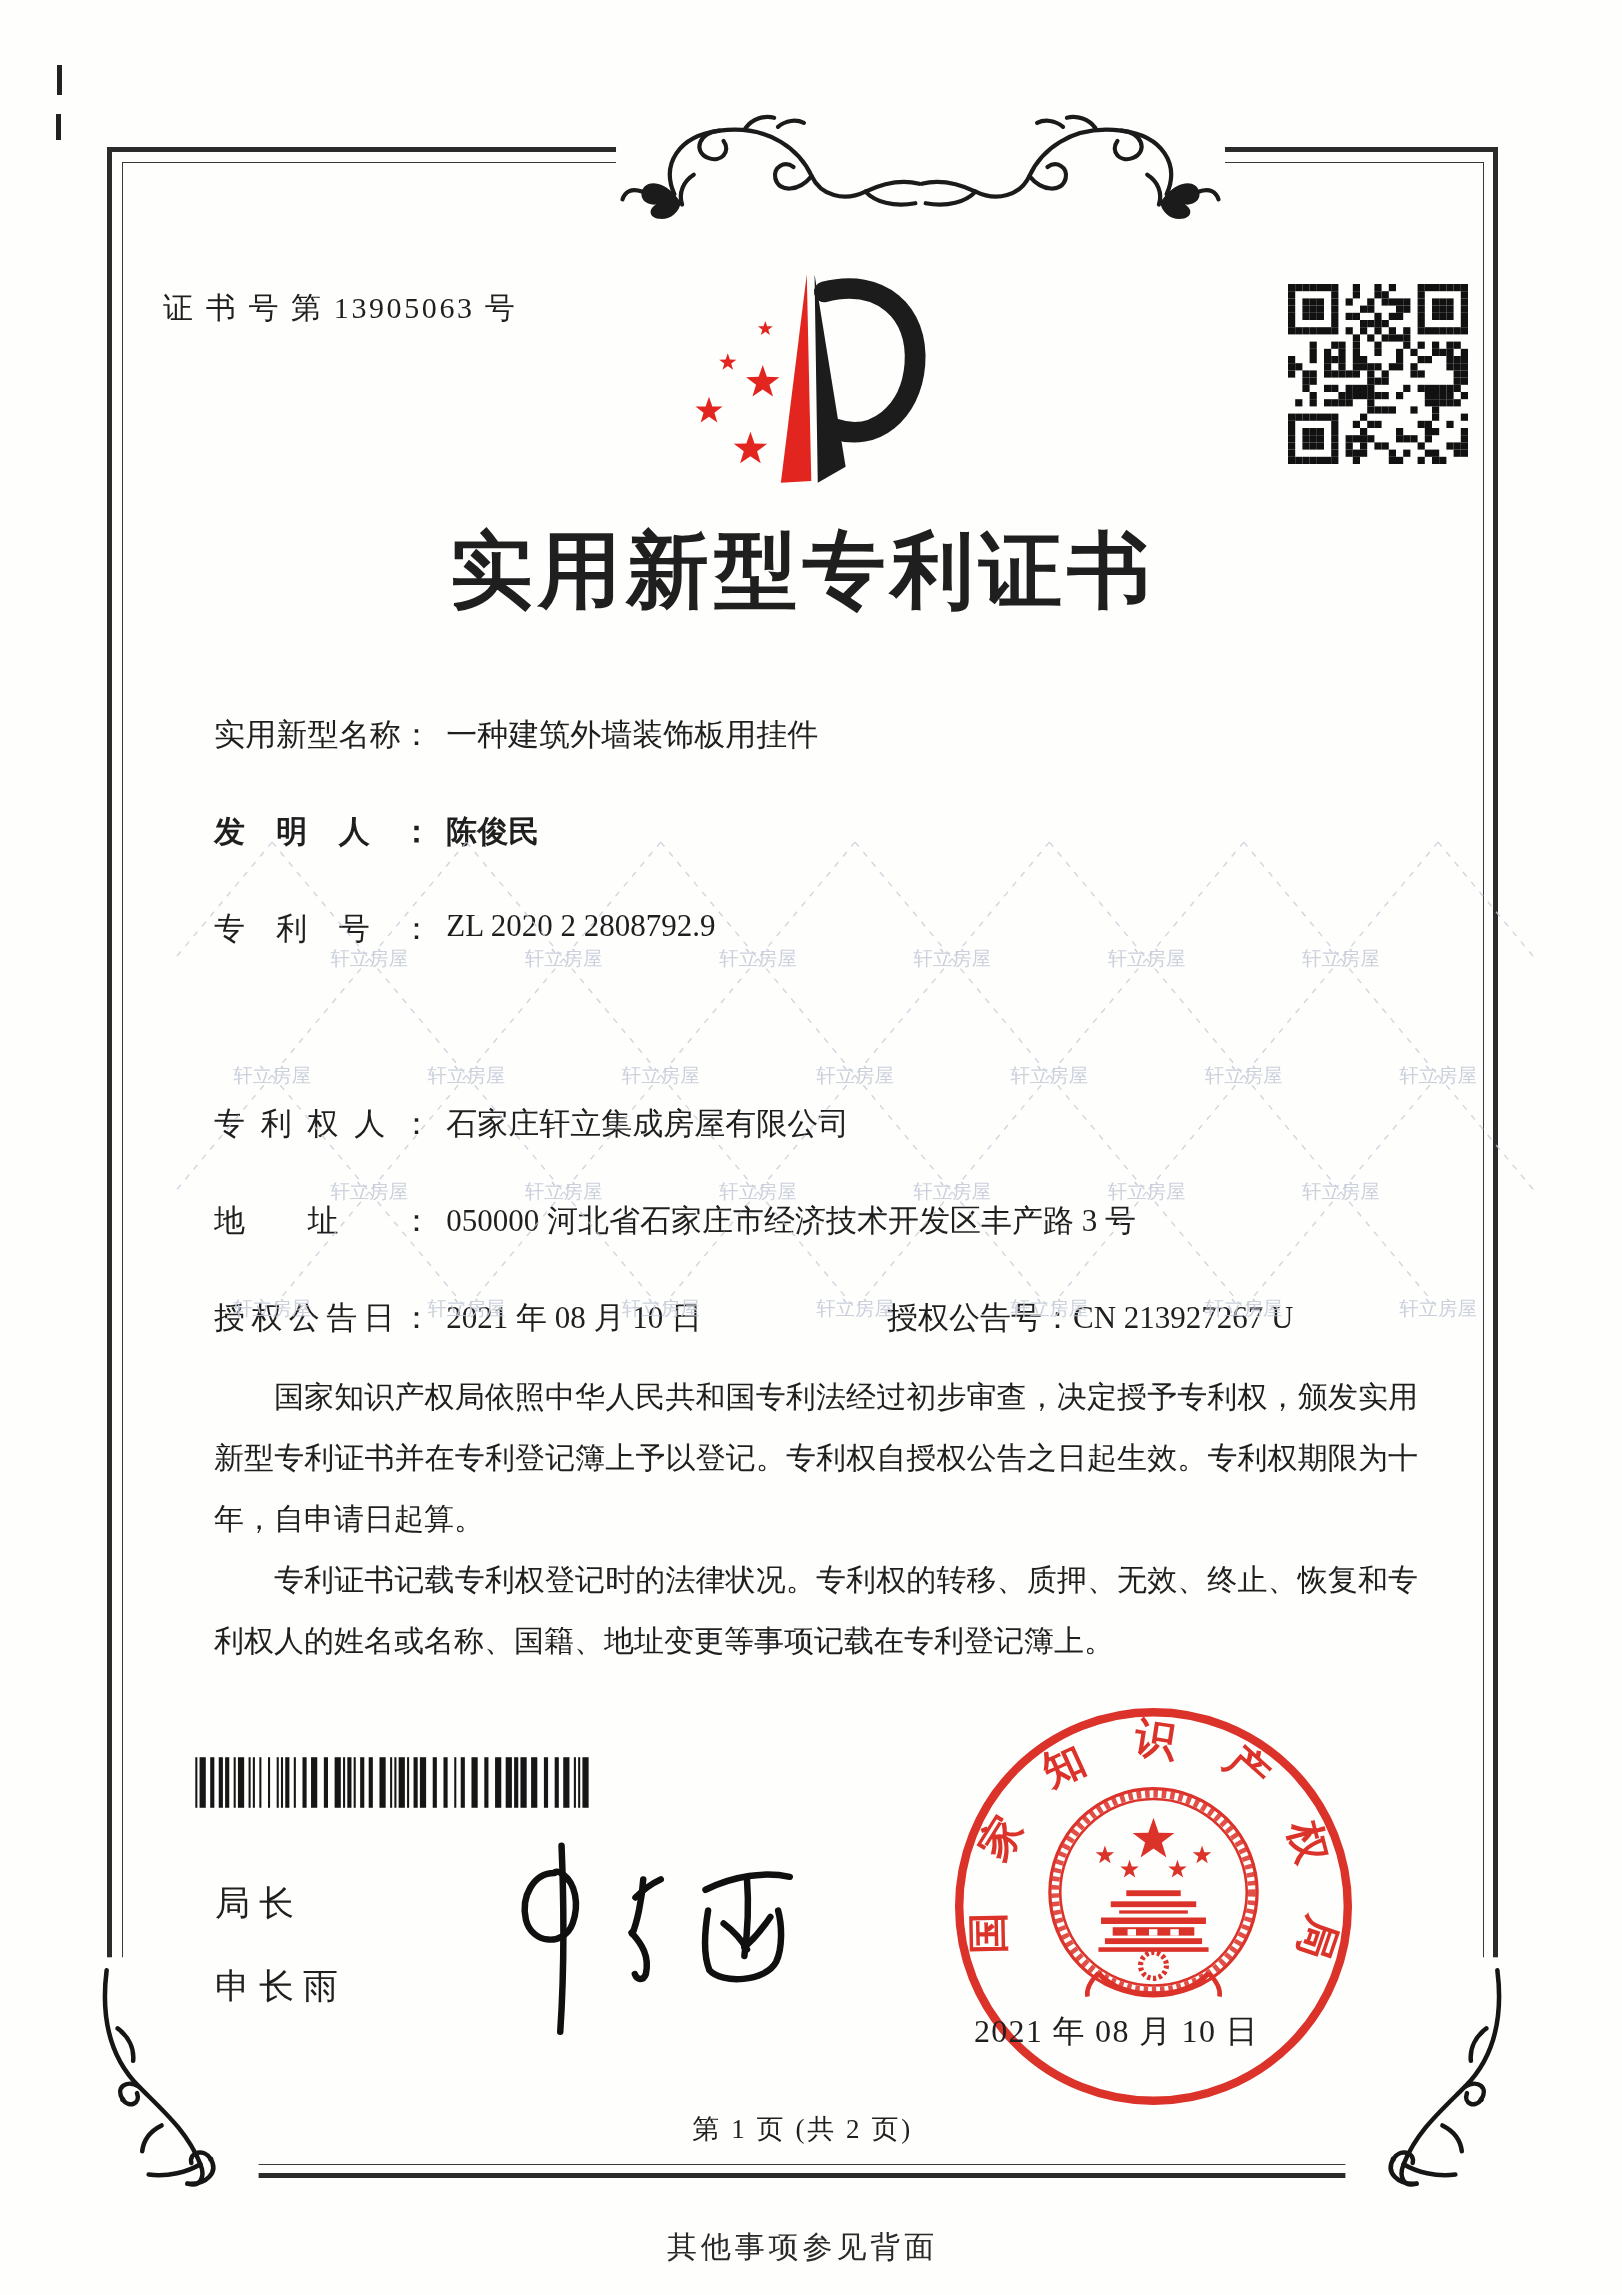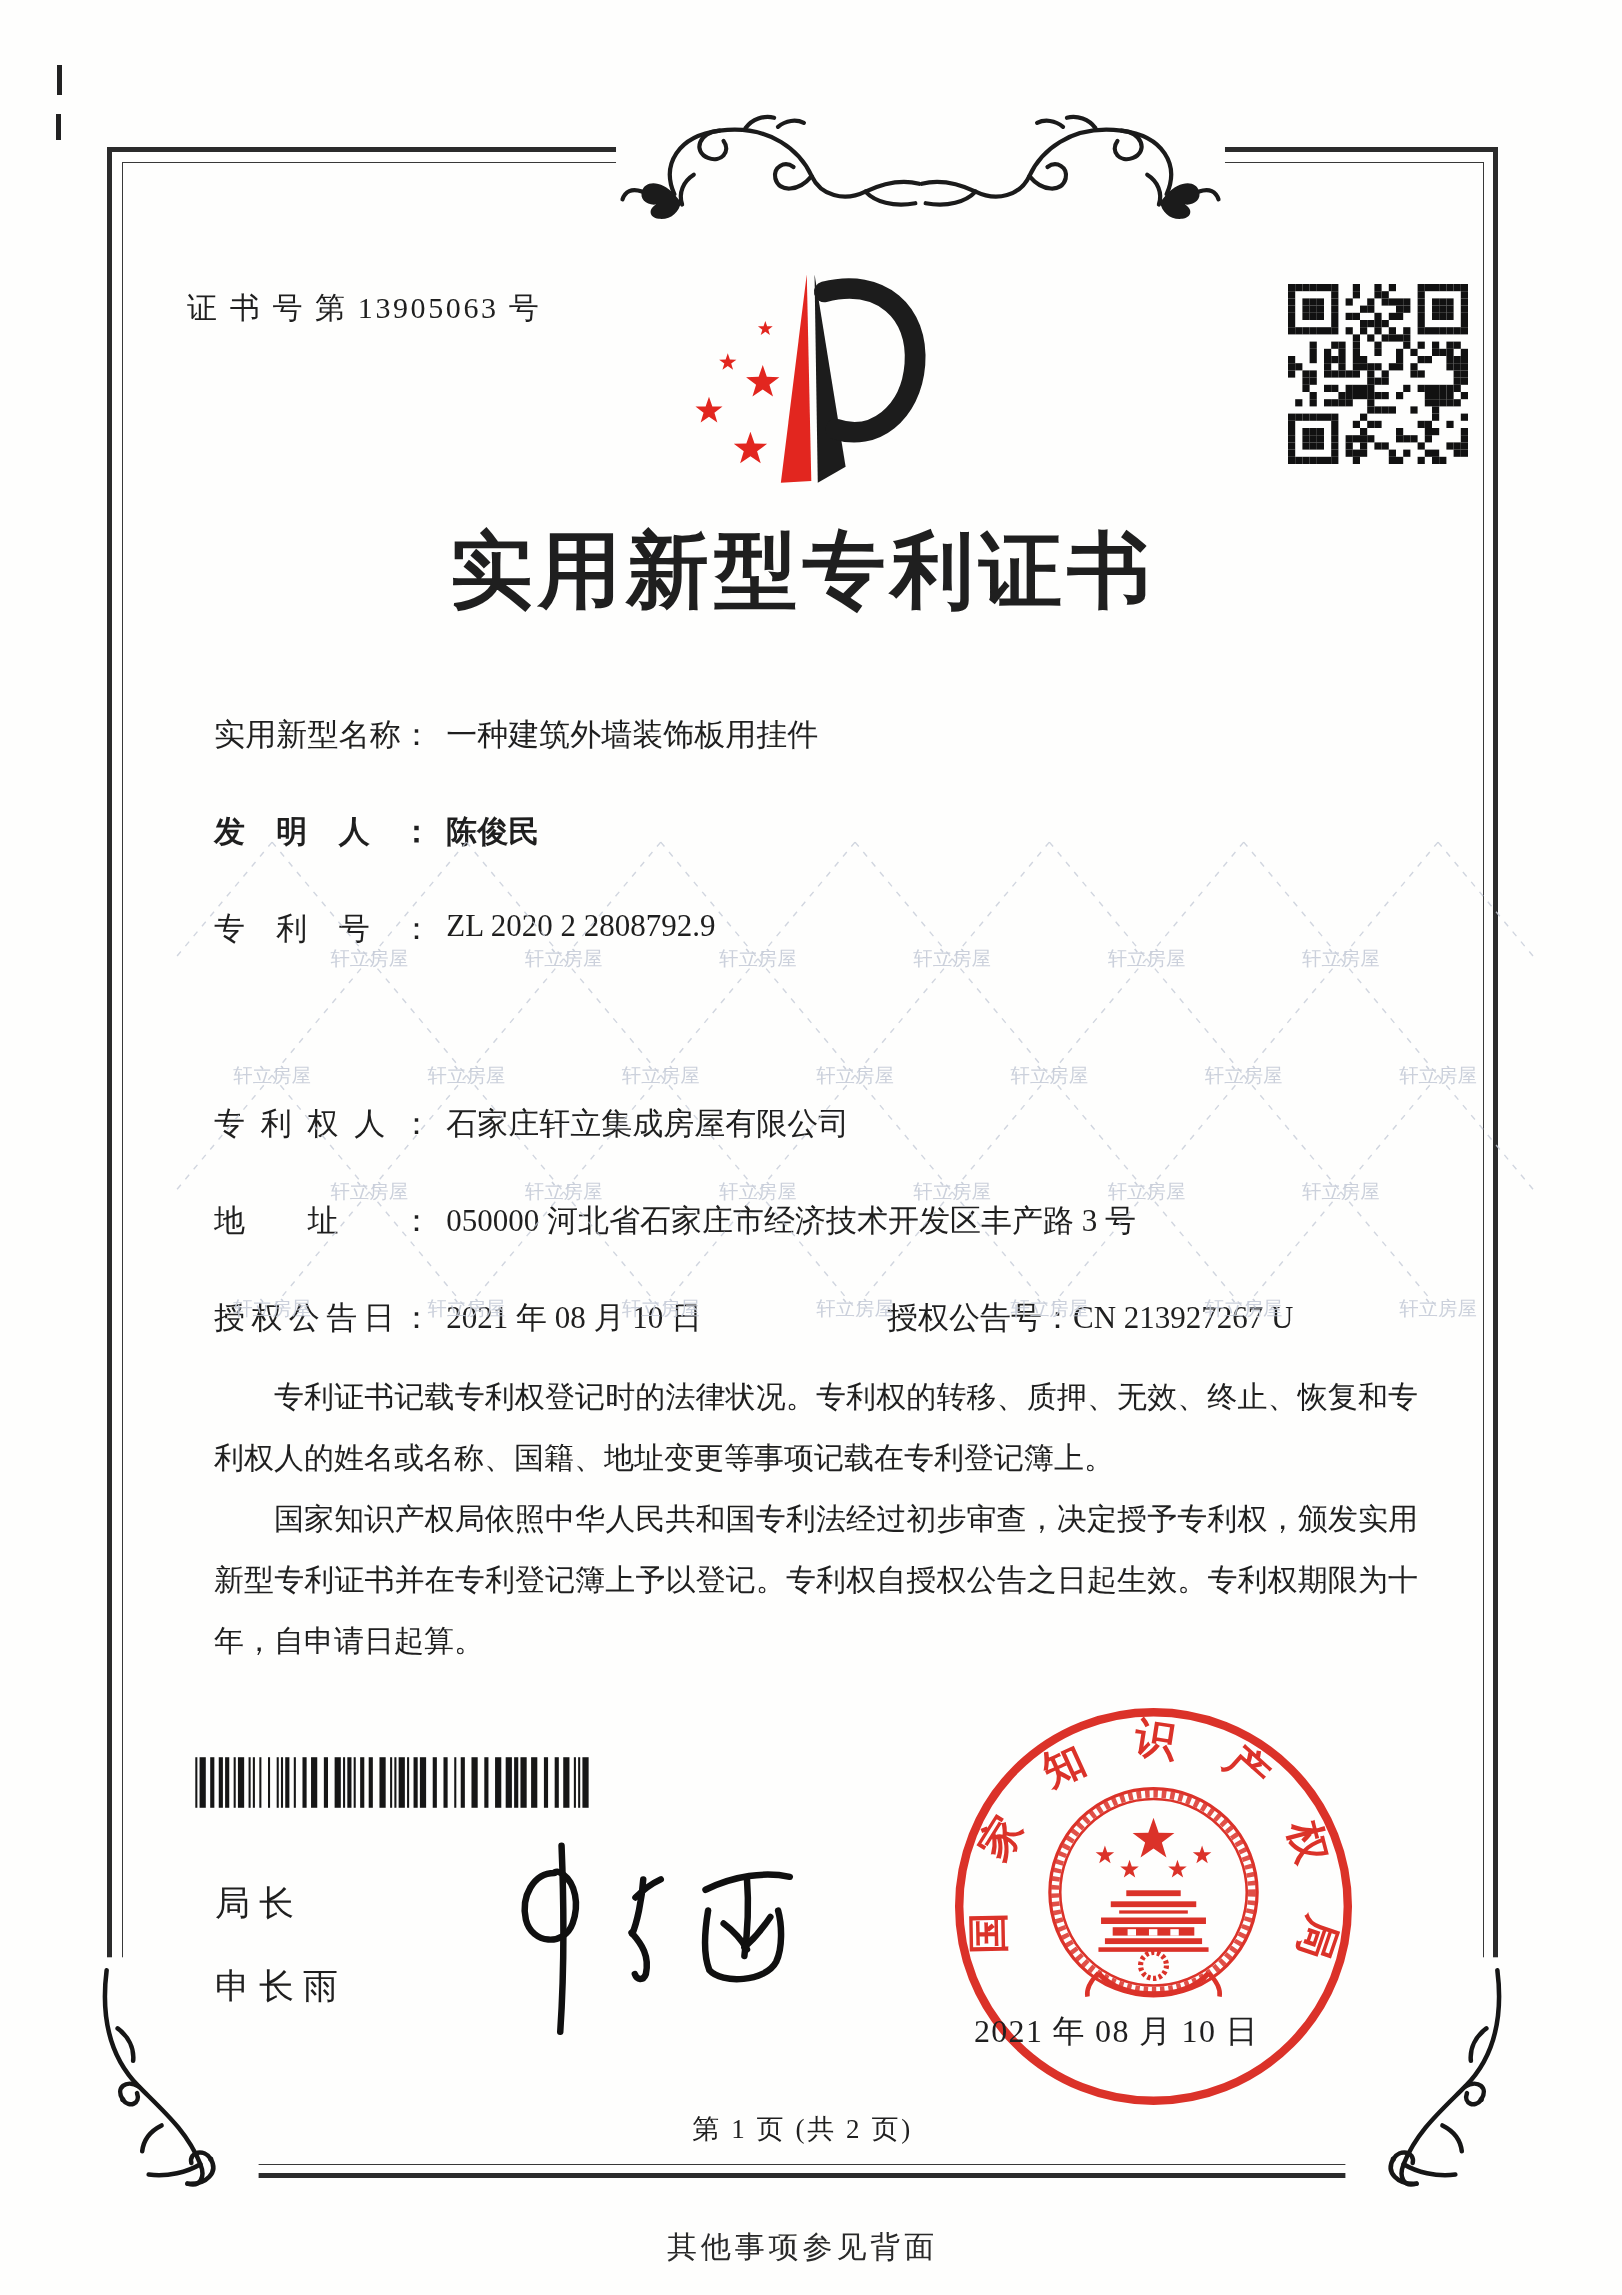--- a/index.html
+++ b/index.html
@@ -7,21 +7,21 @@
     position:relative;width:1622px;height:2295px;background:#fefefd;overflow:hidden;
     font-family:"Liberation Serif","DejaVu Serif",serif;color:#1f1f1f;
   }
   .abs{position:absolute;}
   
   #frame-outer{left:107px;top:147px;width:1381px;height:2021px;border:5.2px solid #2b2b2b;}
   #frame-inner{left:122px;top:162px;width:1360px;height:2001px;border:1.9px solid #383838;}
   
   .regmark{background:#222;}
   
-  #cert-no{left:163px;top:288px;font-size:30px;letter-spacing:2.6px;margin-left:24px;}
+  #cert-no{left:163px;top:288px;font-size:30px;letter-spacing:2.6px;}
   
   #title{left:119px;top:516px;width:1367px;text-align:center;font-size:83px;font-weight:700;letter-spacing:5.2px;}
   
   .frow{left:214px;font-size:31px;white-space:nowrap;}
   .flabel{display:inline-block;width:218px;text-align:justify;text-align-last:justify;vertical-align:top;}
   .fvalue{margin-left:14.3px;}
   #row-0{top:714px;} #row-1{top:811px;font-weight:bold;} #row-2{top:908px;}
   #row-3{top:1006px;} #row-4{top:1103px;} #row-5{top:1200px;}
   #grant-row{top:1297px;}
   #grant-right{position:absolute;left:673px;top:0;white-space:nowrap;}
@@ -514,22 +514,22 @@
   </div>
 
   <div class="abs frow" id="grant-row">
     <span class="flabel">授权公告日：</span><span class="fvalue">2021 年 08 月 10 日</span>
     <span id="grant-right">
       <span>授权公告号：</span><span>CN 213927267 U</span>
     </span>
   </div>
 
   <div class="abs" id="body-text">
+    <p>国家知识产权局依照中华人民共和国专利法经过初步审查，决定授予专利权，颁发实用新型专利证书并在专利登记簿上予以登记。专利权自授权公告之日起生效。专利权期限为十年，自申请日起算。</p>
     <p>专利证书记载专利权登记时的法律状况。专利权的转移、质押、无效、终止、恢复和专利权人的姓名或名称、国籍、地址变更等事项记载在专利登记簿上。</p>
-    <p>国家知识产权局依照中华人民共和国专利法经过初步审查，决定授予专利权，颁发实用新型专利证书并在专利登记簿上予以登记。专利权自授权公告之日起生效。专利权期限为十年，自申请日起算。</p>
   </div>
 
   <svg class="abs" id="barcode" width="405" height="51" viewBox="0 0 625 78">
       <rect x="2" y="0" width="3.2" height="78" fill="#161616"></rect>
       <rect x="8.6" y="0" width="9.600000000000001" height="78" fill="#161616"></rect>
       <rect x="25" y="0" width="6.4" height="78" fill="#161616"></rect>
       <rect x="38.2" y="0" width="6.4" height="78" fill="#161616"></rect>
       <rect x="48" y="0" width="6.4" height="78" fill="#161616"></rect>
       <rect x="61.2" y="0" width="3.2" height="78" fill="#161616"></rect>
       <rect x="67.8" y="0" width="9.600000000000001" height="78" fill="#161616"></rect>

